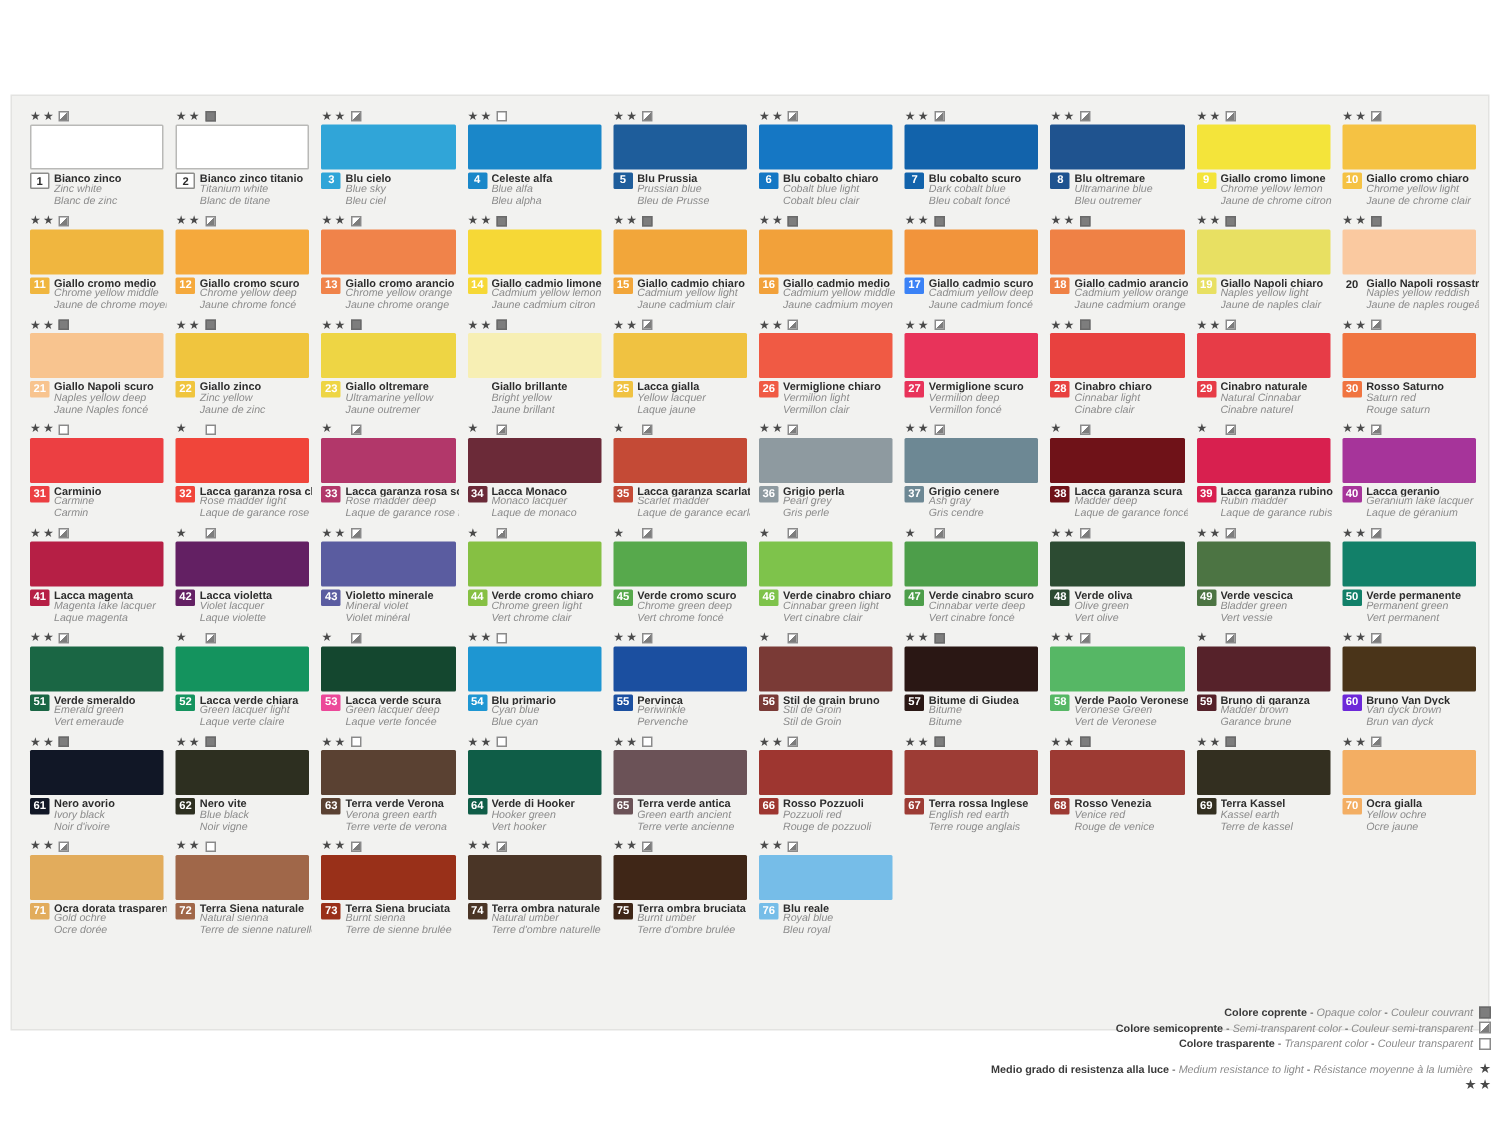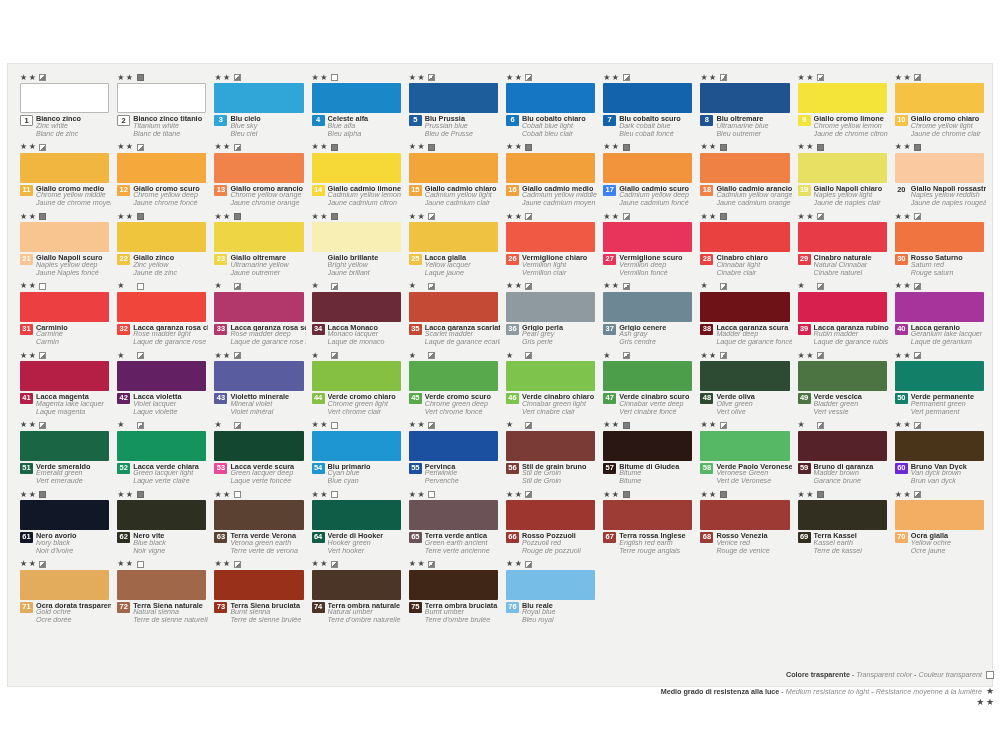--- a/index.html
+++ b/index.html
@@ -1472,20 +1472,28 @@
                 <div class="n-fr">Bleu royal</div>
               </div>
             </div>
           </div>
         </div>
 
       <div class="legend-wrap">
         <div class="legend">
           <div id="legend-opacity">
               <div class="leg-row">
+                <div class="leg-txt"><b>Colore coprente</b> - <i>Opaque color</i> - <i>Couleur couvrant</i></div>
+                <span class="leg-box op-full"></span>
+              </div>
+              <div class="leg-row">
+                <div class="leg-txt"><b>Colore semicoprente</b> - <i>Semi-transparent color</i> - <i>Couleur semi-transparent</i></div>
+                <span class="leg-box op-half"></span>
+              </div>
+              <div class="leg-row">
                 <div class="leg-txt"><b>Colore trasparente</b> - <i>Transparent color</i> - <i>Couleur transparent</i></div>
                 <span class="leg-box op-empty"></span>
               </div>
             </div>
           <div id="legend-light" class="leg-group2">
               <div class="leg-row">
                 <div class="leg-txt"><b>Medio grado di resistenza alla luce</b> - <i>Medium resistance to light</i> - <i>Résistance moyenne à la lumière</i></div>
                 <span class="leg-stars">
                   <span class="star">★</span>
                 </span>

